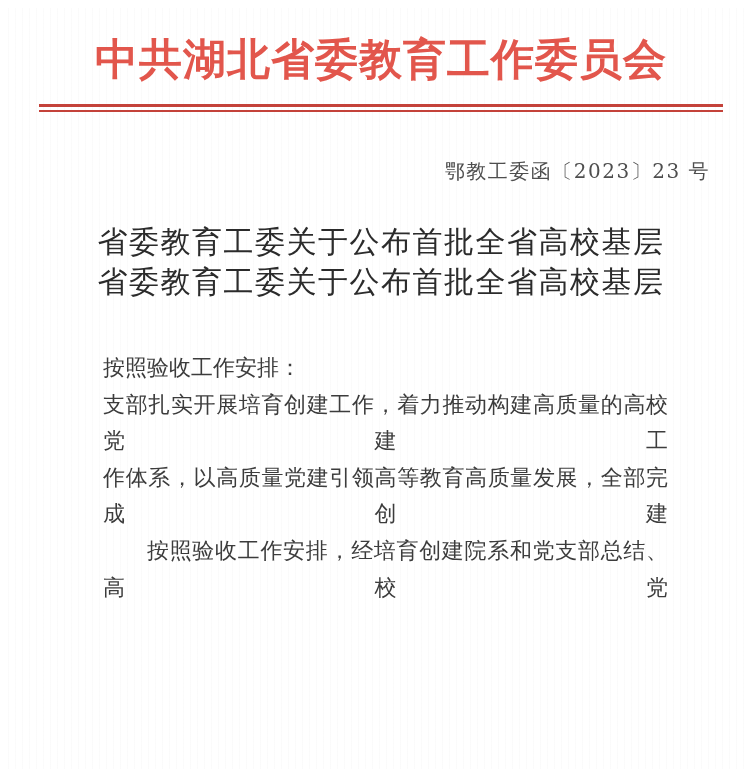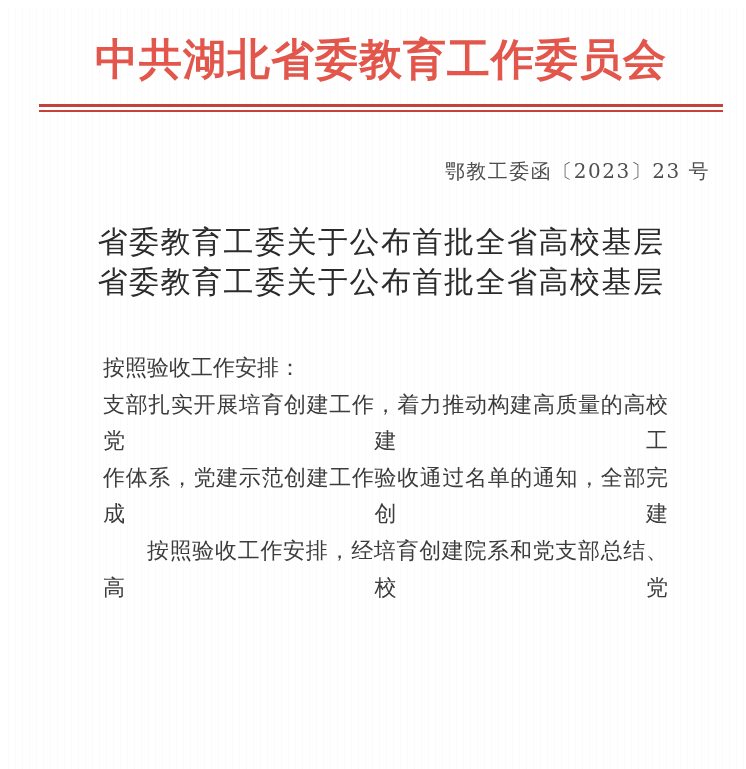--- a/index.html
+++ b/index.html
@@ -84,18 +84,18 @@
   <div class="doc-number">鄂教工委函〔2023〕23 号</div>
 
   <h1 class="title">
     <span class="title-line">省委教育工委关于公布首批全省高校基层</span>
     <span class="title-line">省委教育工委关于公布首批全省高校基层</span>
   </h1>
 
   <div class="body-text">
     <div class="line">按照验收工作安排：</div>
     <div class="line fill">支部扎实开展培育创建工作，着力推动构建高质量的高校党建工</div>
-    <div class="line fill">作体系，党建示范创建工作验收通过名单的通知，全部完成创建</div>
+    <div class="line fill">作体系，以高质量党建引领高等教育高质量发展，全部完成创建</div>
     <div class="line indent fill">按照验收工作安排，经培育创建院系和党支部总结、高校党</div>
 
   </div>
 
 </div>
 
 </body></html>

